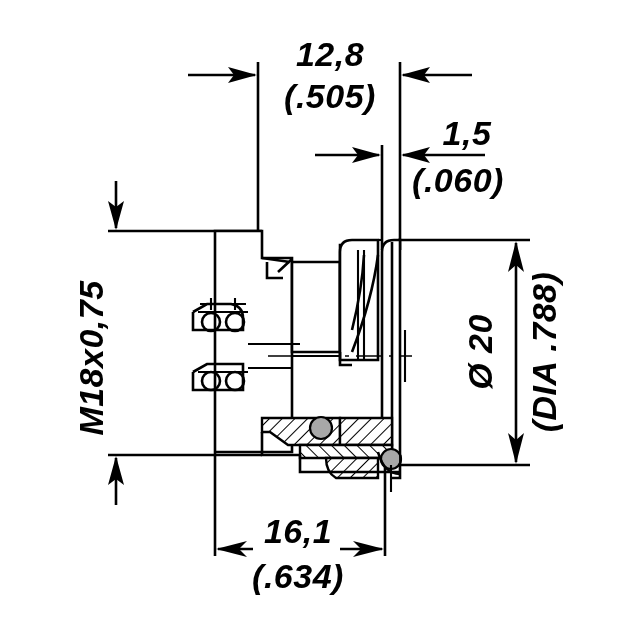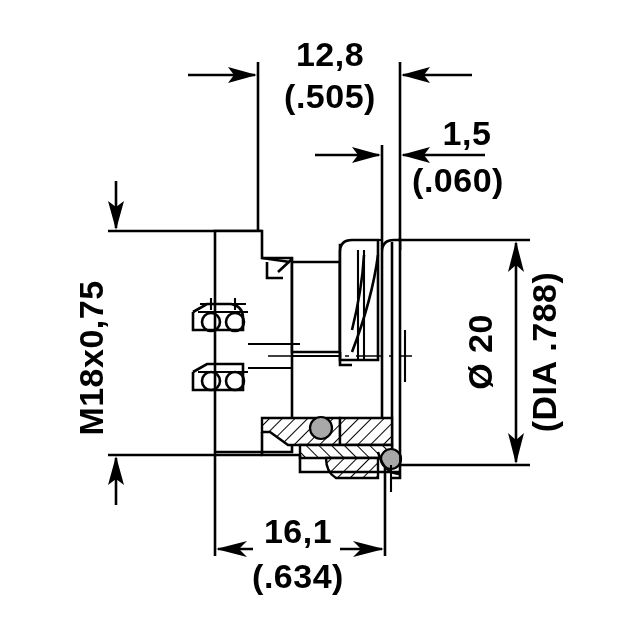--- a/index.html
+++ b/index.html
@@ -9,20 +9,21 @@
   }
   body {
     font-family: "Liberation Sans", sans-serif;
   }
   #drawing-root {
     position: relative;
     width: 640px;
     height: 640px;
     background: #ffffff;
     overflow: hidden;
+    font-style: italic;
   }
   #drawing-svg {
     position: absolute;
     left: 0;
     top: 0;
     width: 640px;
     height: 640px;
     display: block;
   }
   .dim-text {

